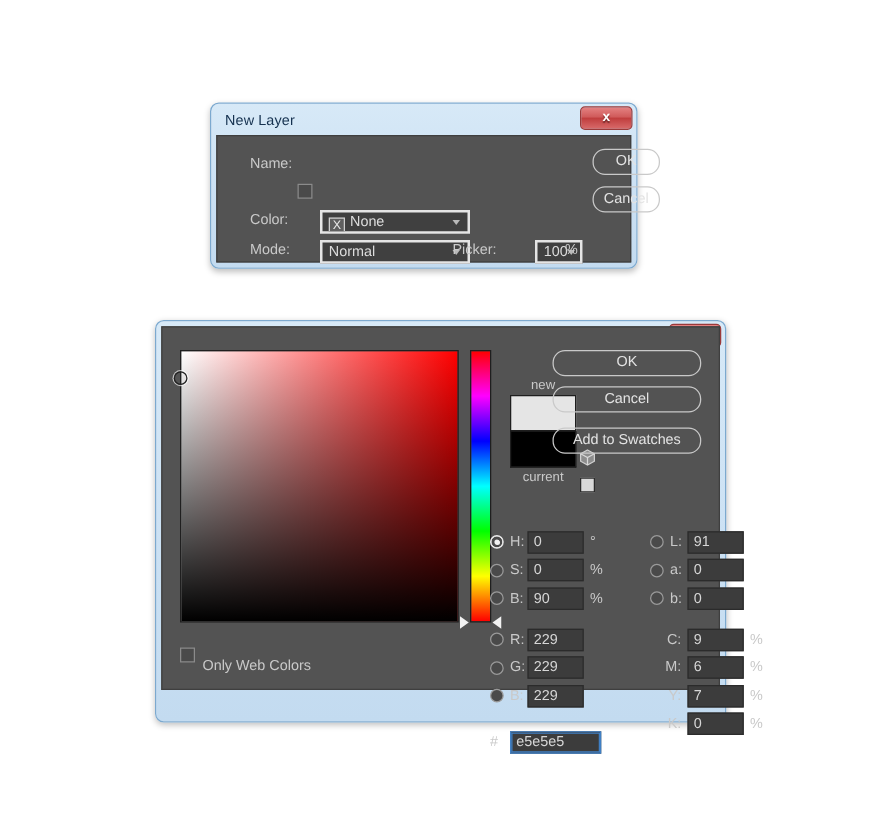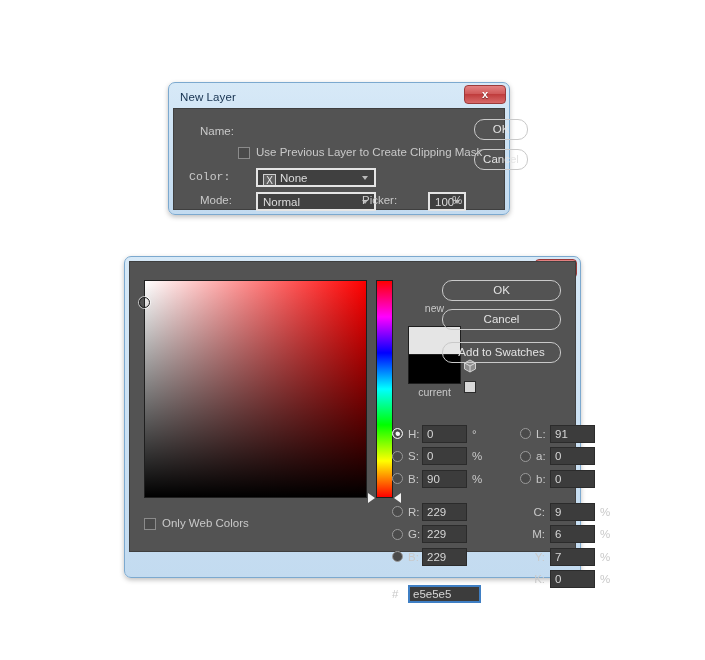--- a/index.html
+++ b/index.html
@@ -204,23 +204,22 @@
     </div>
     <div class="win-close">x</div>
 
     <div class="win-body">
 
       <div class="nl-row" style="left:26px; top:12px;">
         <span class="lbl">Name:</span>
       </div>
 
       <span class="ps-check" style="position:absolute; left:64px; top:38px;"></span>
-      <span class="lbl" style="position:absolute; left:82px; top:37px;">Use Previous Layer to Create Clipping Mask</span>
-
-      <span class="lbl" style="position:absolute; left:15px; top:61px;font-family:Liberation Mono, monospace;">Color:</span>
+
+      <span class="lbl" style="position:absolute; left:26px; top:61px;">Color:</span>
       <div class="ps-select" style="position:absolute; left:62px; top:59px; width:120px;">
         <span style="display:inline-block; width:13px; height:13px; border:1px solid #cfcfcf; background:#5f5f5f;
                      color:#e8e8e8; font-size:10px; line-height:11px; text-align:center; vertical-align:-2px; margin-right:4px;">X</span><span>None</span>
         <span class="caret"></span>
       </div>
 
       <span class="lbl" style="position:absolute; left:26px; top:85px;">Mode:</span>
       <div class="ps-select" style="position:absolute; left:62px; top:83px; width:120px;">
         <span>Normal</span>
         <span class="caret"></span>
@@ -245,24 +244,24 @@
 
       <div class="sv-field">
         <div class="sv-marker" id="sv-marker" style="left: -6px; top: 15.8px;"></div>
       </div>
 
       <div class="hue-slider"></div>
       <div class="hue-arrow left" id="hue-arrow-l" style="left: 238px; top: 231px;"></div>
       <div class="hue-arrow right" id="hue-arrow-r" style="left: 264px; top: 231px;"></div>
 
       <span class="ps-check" style="position:absolute; left:14px; top:256px;"></span>
-      <span class="lbl" style="position:absolute; left:32px; top:255px;">Only Web Colors</span>
+      <span class="lbl" style="position:absolute; left:32px; top:265px;">Only Web Colors</span>
 
       <div class="swatch-wrap">
-        <div class="swatch-cap" style="margin-bottom:12px;">new</div>
+        <div class="swatch-cap" style="margin-bottom:2px;">new</div>
         <div class="swatch-new" id="swatch-new" style="background: rgb(229, 229, 229);"></div>
         <div class="swatch-cur" id="swatch-cur" style="background: rgb(0, 0, 0);"></div>
         <div class="swatch-cap" style="margin-top:2px;">current</div>
       </div>
 
       <div style="position:absolute; left:333px; top:97px;">
         <svg width="14" height="14" viewBox="0 0 14 14">
           <polygon points="7,1 12.5,4 12.5,10 7,13 1.5,10 1.5,4" fill="#8d8d8d" stroke="#d0d0d0" stroke-width="1"></polygon>
           <polyline points="1.5,4 7,7 12.5,4" fill="none" stroke="#d8d8d8" stroke-width="1"></polyline>
           <line x1="7" y1="7" x2="7" y2="13" stroke="#d8d8d8" stroke-width="1"></line>

